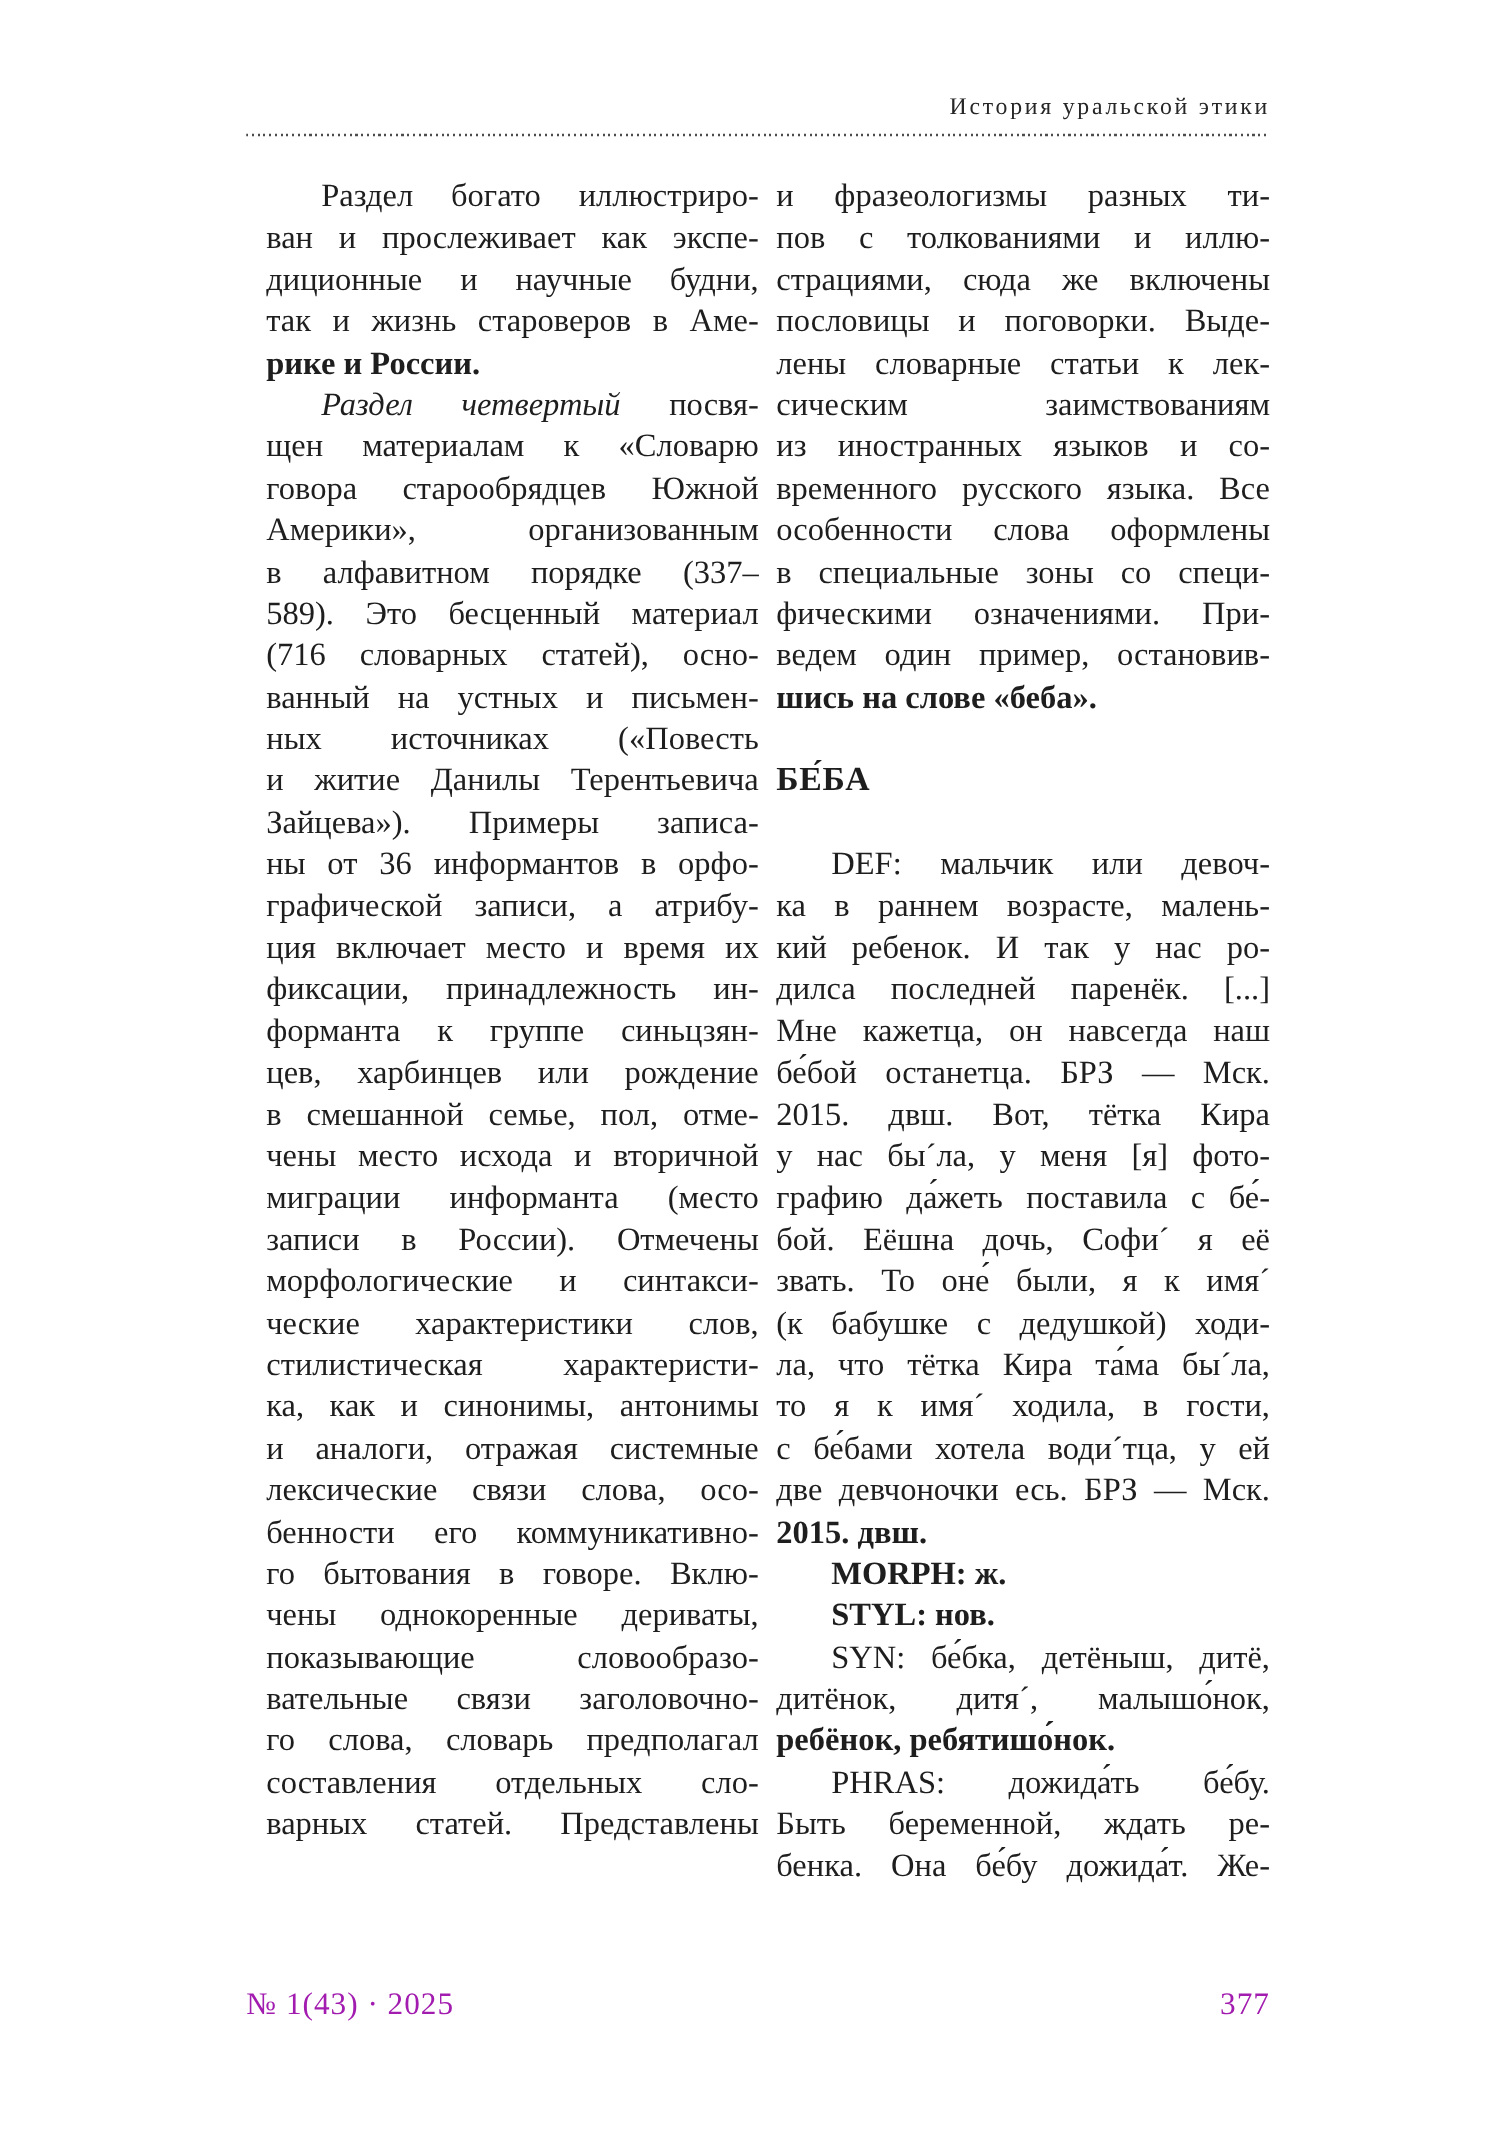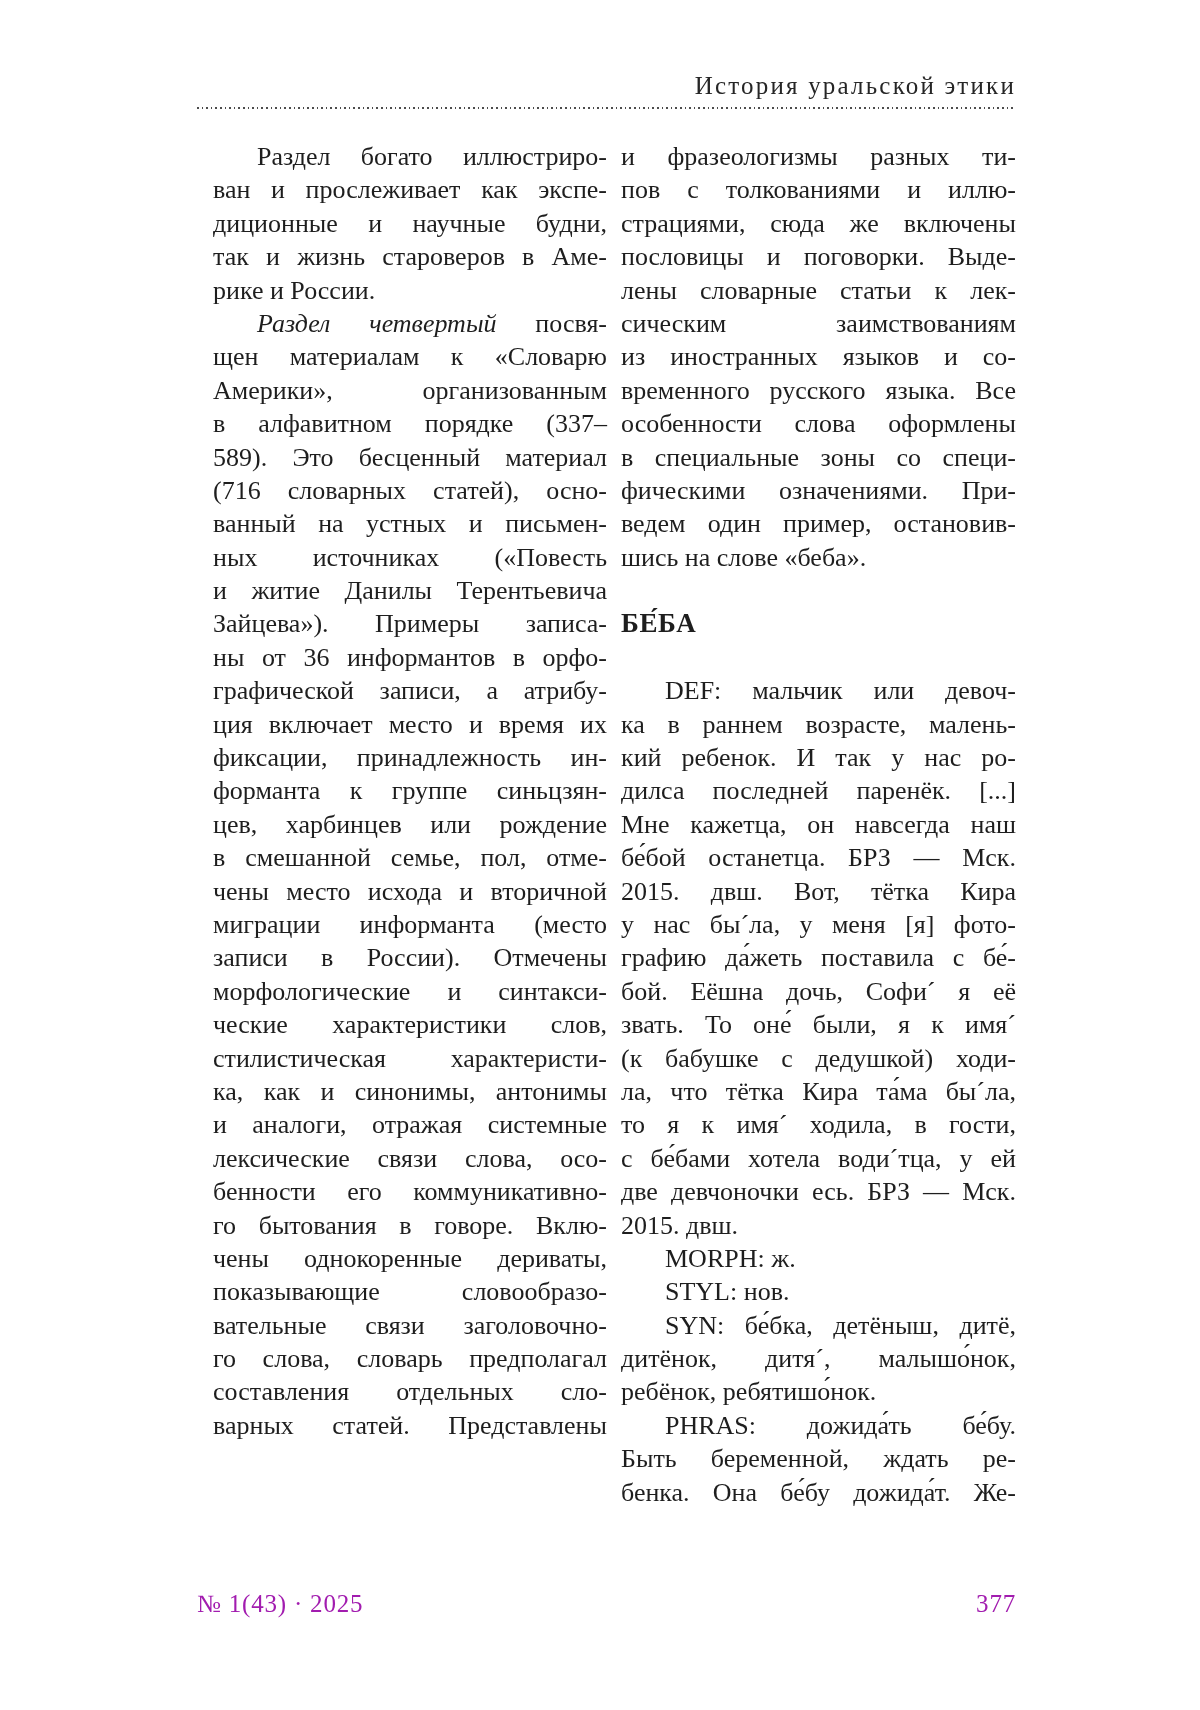--- a/index.html
+++ b/index.html
@@ -11,21 +11,21 @@
     font-family:"Liberation Serif","DejaVu Serif",serif;
     color:#1e1e1e;
     overflow:hidden;
   }
   .running-head{
     position:absolute;
     left:197px;top:72px;width:819px;
   }
   .running-head-title{
     text-align:right;
-    font-size:25px;
+    font-size:19px;
     line-height:27px;
     letter-spacing:2.2px;
     color:#262626;
   }
   .dotted-rule{
     margin-top:8px;
     height:2px;
     background:repeating-linear-gradient(to right,#4c4c4c 0 1.6px,transparent 1.6px 4.6px);
   }
   .columns{
@@ -36,21 +36,21 @@
   .col-left{left:16px;width:394px;}
   .col-right{left:424px;width:395px;}
   .line{
     height:33.4px;
     line-height:33.4px;
     font-size:26px;
     text-align:justify;
     text-align-last:justify;
     text-justify:inter-word;
   }
-  .line.ragged{text-align:right;text-align-last:left;}
+  .line.ragged{text-align:right;text-align-last:left;font-weight:bold;}
   .line.indent{padding-left:44px;}
   .line.heading{
     font-weight:bold;
     font-size:27px;
     letter-spacing:0.6px;
     text-align:right;text-align-last:left;
   }
   .line.gap{}
   .line i{font-style:italic;}
   .page-footer{
@@ -76,20 +76,21 @@
 
   <div class="columns">
     <div class="col col-left" id="col-left">
         <div class="line indent"><span>Раздел богато иллюстриро-</span></div>
         <div class="line"><span>ван и прослеживает как экспе-</span></div>
         <div class="line"><span>диционные и научные будни,</span></div>
         <div class="line"><span>так и жизнь староверов в Аме-</span></div>
         <div class="line ragged"><span>рике и России.</span></div>
         <div class="line indent"><i>Раздел четвертый</i><span> посвя-</span></div>
         <div class="line"><span>щен материалам к «Словарю</span></div>
+        <div class="line"><span>говора старообрядцев Южной</span></div>
         <div class="line"><span>Америки», организованным</span></div>
         <div class="line"><span>в алфавитном порядке (337–</span></div>
         <div class="line"><span>589). Это бесценный материал</span></div>
         <div class="line"><span>(716 словарных статей), осно-</span></div>
         <div class="line"><span>ванный на устных и письмен-</span></div>
         <div class="line"><span>ных источниках («Повесть</span></div>
         <div class="line"><span>и житие Данилы Терентьевича</span></div>
         <div class="line"><span>Зайцева»). Примеры записа-</span></div>
         <div class="line"><span>ны от 36 информантов в орфо-</span></div>
         <div class="line"><span>графической записи, а атрибу-</span></div>

